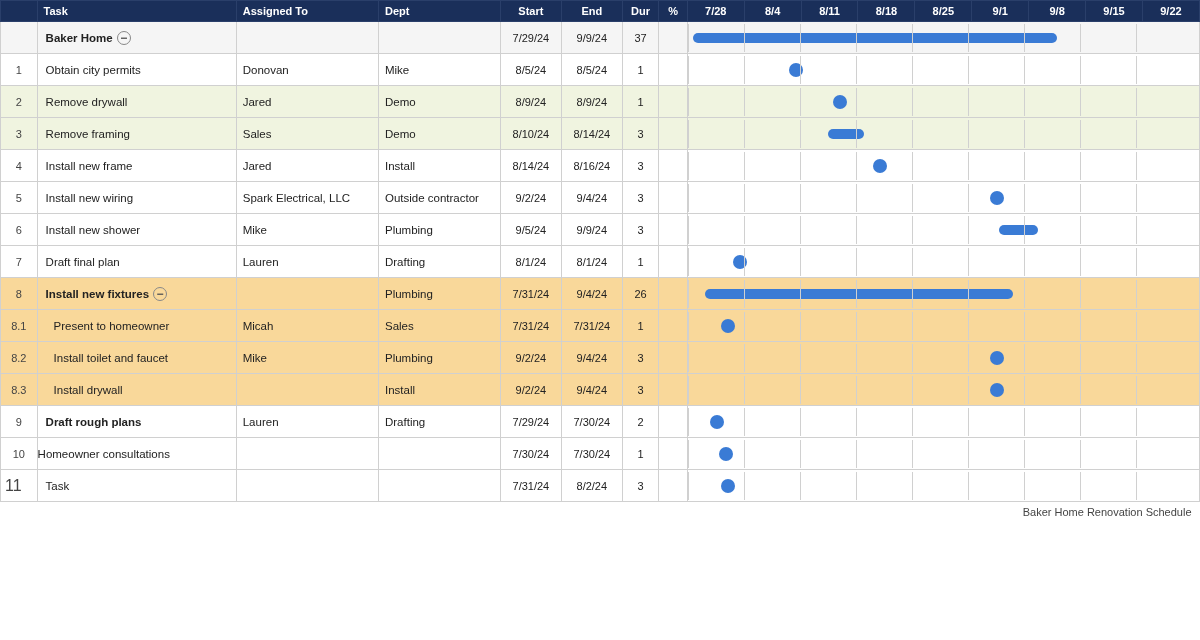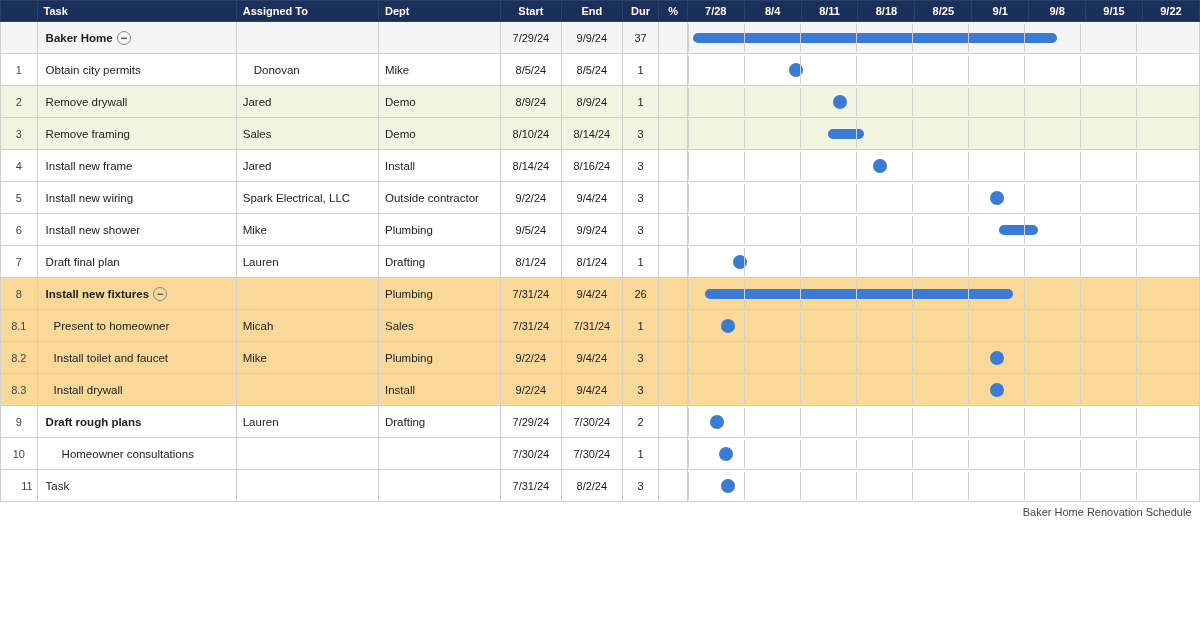--- a/index.html
+++ b/index.html
@@ -206,21 +206,21 @@
               <div style="position: absolute; top: 0px; bottom: 0px; left: 280px; width: 1px; background: rgb(208, 208, 208); z-index: 0;"></div>
               <div style="position: absolute; top: 0px; bottom: 0px; left: 336px; width: 1px; background: rgb(208, 208, 208); z-index: 0;"></div>
               <div style="position: absolute; top: 0px; bottom: 0px; left: 392px; width: 1px; background: rgb(208, 208, 208); z-index: 0;"></div>
               <div style="position: absolute; top: 0px; bottom: 0px; left: 448px; width: 1px; background: rgb(208, 208, 208); z-index: 0;"></div>
             </div>
           </td>
         </tr>
         <tr style="background: rgb(255, 255, 255); height: 32px;">
           <td class="td-num" style="text-align: center; font-size: 11px; color: rgb(68, 68, 68); border-right: 1px solid rgb(208, 208, 208); border-bottom: 1px solid rgb(208, 208, 208);">1</td>
           <td class="td-task" style="padding-left: 8px; font-weight: normal; border-right: 1px solid rgb(208, 208, 208); border-bottom: 1px solid rgb(208, 208, 208);"><span>Obtain city permits</span></td>
-          <td style="border-right: 1px solid rgb(208, 208, 208); border-bottom: 1px solid rgb(208, 208, 208); padding-left: 17px; font-size: 11.5px; margin-top: 8px;">Donovan</td>
+          <td style="border-right: 1px solid rgb(208, 208, 208); border-bottom: 1px solid rgb(208, 208, 208); padding-left: 6px; font-size: 11.5px; margin-top: 8px;">Donovan</td>
           <td style="border-right: 1px solid rgb(208, 208, 208); border-bottom: 1px solid rgb(208, 208, 208); padding-left: 6px; font-size: 11.5px;">Mike</td>
           <td style="text-align: center; border-right: 1px solid rgb(208, 208, 208); border-bottom: 1px solid rgb(208, 208, 208); font-size: 11px;">8/5/24</td>
           <td style="text-align: center; border-right: 1px solid rgb(208, 208, 208); border-bottom: 1px solid rgb(208, 208, 208); font-size: 11px;">8/5/24</td>
           <td style="text-align: center; border-right: 1px solid rgb(208, 208, 208); border-bottom: 1px solid rgb(208, 208, 208); font-size: 11px;">1</td>
           <td style="text-align: center; border-right: 1px solid rgb(208, 208, 208); border-bottom: 1px solid rgb(208, 208, 208); font-size: 11px;"></td>
           <td class="td-gantt" colspan="9" style="position: relative; padding: 0px; background: rgb(255, 255, 255); border-bottom: 1px solid rgb(208, 208, 208);">
             <div style="position: relative; width: 100%; height: 28px;">
               <div class="gantt-dot" style="left: 100.8px; width: 14px; height: 14px; border-radius: 50%; background: rgb(58, 123, 213); position: absolute; top: 50%; transform: translateY(-50%);"></div>
               <div style="position: absolute; top: 0px; bottom: 0px; left: 0px; width: 1px; background: rgb(208, 208, 208); z-index: 0;"></div>
               <div style="position: absolute; top: 0px; bottom: 0px; left: 56px; width: 1px; background: rgb(208, 208, 208); z-index: 0;"></div>
@@ -493,21 +493,21 @@
               <div style="position: absolute; top: 0px; bottom: 0px; left: 224px; width: 1px; background: rgb(208, 208, 208); z-index: 0;"></div>
               <div style="position: absolute; top: 0px; bottom: 0px; left: 280px; width: 1px; background: rgb(208, 208, 208); z-index: 0;"></div>
               <div style="position: absolute; top: 0px; bottom: 0px; left: 336px; width: 1px; background: rgb(208, 208, 208); z-index: 0;"></div>
               <div style="position: absolute; top: 0px; bottom: 0px; left: 392px; width: 1px; background: rgb(208, 208, 208); z-index: 0;"></div>
               <div style="position: absolute; top: 0px; bottom: 0px; left: 448px; width: 1px; background: rgb(208, 208, 208); z-index: 0;"></div>
             </div>
           </td>
         </tr>
         <tr style="background: rgb(255, 255, 255); height: 32px;">
           <td class="td-num" style="text-align: center; font-size: 11px; color: rgb(68, 68, 68); border-right: 1px solid rgb(208, 208, 208); border-bottom: 1px solid rgb(208, 208, 208);">10</td>
-          <td class="td-task" style="padding-left: 24px; font-weight: normal; border-right: 1px solid rgb(208, 208, 208); border-bottom: 1px solid rgb(208, 208, 208);"><span>Homeowner consultations</span></td>
+          <td class="td-task" style="padding-left: 0; font-weight: normal; border-right: 1px solid rgb(208, 208, 208); border-bottom: 1px solid rgb(208, 208, 208);"><span>Homeowner consultations</span></td>
           <td style="border-right: 1px solid rgb(208, 208, 208); border-bottom: 1px solid rgb(208, 208, 208); padding-left: 6px; font-size: 11.5px;"></td>
           <td style="border-right: 1px solid rgb(208, 208, 208); border-bottom: 1px solid rgb(208, 208, 208); padding-left: 6px; font-size: 11.5px;"></td>
           <td style="text-align: center; border-right: 1px solid rgb(208, 208, 208); border-bottom: 1px solid rgb(208, 208, 208); font-size: 11px;">7/30/24</td>
           <td style="text-align: center; border-right: 1px solid rgb(208, 208, 208); border-bottom: 1px solid rgb(208, 208, 208); font-size: 11px;">7/30/24</td>
           <td style="text-align: center; border-right: 1px solid rgb(208, 208, 208); border-bottom: 1px solid rgb(208, 208, 208); font-size: 11px;">1</td>
           <td style="text-align: center; border-right: 1px solid rgb(208, 208, 208); border-bottom: 1px solid rgb(208, 208, 208); font-size: 11px;"></td>
           <td class="td-gantt" colspan="9" style="position: relative; padding: 0px; background: rgb(255, 255, 255); border-bottom: 1px solid rgb(208, 208, 208);">
             <div style="position: relative; width: 100%; height: 28px;">
               <div class="gantt-dot" style="left: 30.8px; width: 14px; height: 14px; border-radius: 50%; background: rgb(58, 123, 213); position: absolute; top: 50%; transform: translateY(-50%);"></div>
               <div style="position: absolute; top: 0px; bottom: 0px; left: 0px; width: 1px; background: rgb(208, 208, 208); z-index: 0;"></div>
@@ -516,21 +516,21 @@
               <div style="position: absolute; top: 0px; bottom: 0px; left: 168px; width: 1px; background: rgb(208, 208, 208); z-index: 0;"></div>
               <div style="position: absolute; top: 0px; bottom: 0px; left: 224px; width: 1px; background: rgb(208, 208, 208); z-index: 0;"></div>
               <div style="position: absolute; top: 0px; bottom: 0px; left: 280px; width: 1px; background: rgb(208, 208, 208); z-index: 0;"></div>
               <div style="position: absolute; top: 0px; bottom: 0px; left: 336px; width: 1px; background: rgb(208, 208, 208); z-index: 0;"></div>
               <div style="position: absolute; top: 0px; bottom: 0px; left: 392px; width: 1px; background: rgb(208, 208, 208); z-index: 0;"></div>
               <div style="position: absolute; top: 0px; bottom: 0px; left: 448px; width: 1px; background: rgb(208, 208, 208); z-index: 0;"></div>
             </div>
           </td>
         </tr>
         <tr style="background: rgb(255, 255, 255); height: 32px;">
-          <td class="td-num" style="text-align: right; font-size: 11px; color: rgb(68, 68, 68); border-right: 1px solid rgb(208, 208, 208); border-bottom: 1px solid rgb(208, 208, 208);">11</td>
+          <td class="td-num" style="text-align: left; font-size: 16px; color: rgb(68, 68, 68); border-right: 1px solid rgb(208, 208, 208); border-bottom: 1px solid rgb(208, 208, 208);">11</td>
           <td class="td-task" style="padding-left: 8px; font-weight: normal; border-right: 1px solid rgb(208, 208, 208); border-bottom: 1px solid rgb(208, 208, 208);"><span>Task</span></td>
           <td style="border-right: 1px solid rgb(208, 208, 208); border-bottom: 1px solid rgb(208, 208, 208); padding-left: 6px; font-size: 11.5px;"></td>
           <td style="border-right: 1px solid rgb(208, 208, 208); border-bottom: 1px solid rgb(208, 208, 208); padding-left: 6px; font-size: 11.5px;"></td>
           <td style="text-align: center; border-right: 1px solid rgb(208, 208, 208); border-bottom: 1px solid rgb(208, 208, 208); font-size: 11px;">7/31/24</td>
           <td style="text-align: center; border-right: 1px solid rgb(208, 208, 208); border-bottom: 1px solid rgb(208, 208, 208); font-size: 11px;">8/2/24</td>
           <td style="text-align: center; border-right: 1px solid rgb(208, 208, 208); border-bottom: 1px solid rgb(208, 208, 208); font-size: 11px;">3</td>
           <td style="text-align: center; border-right: 1px solid rgb(208, 208, 208); border-bottom: 1px solid rgb(208, 208, 208); font-size: 11px;"></td>
           <td class="td-gantt" colspan="9" style="position: relative; padding: 0px; background: rgb(255, 255, 255); border-bottom: 1px solid rgb(208, 208, 208);">
             <div style="position: relative; width: 100%; height: 28px;">
               <div class="gantt-dot" style="left: 33.6px; width: 14px; height: 14px; border-radius: 50%; background: rgb(58, 123, 213); position: absolute; top: 50%; transform: translateY(-50%);"></div>

